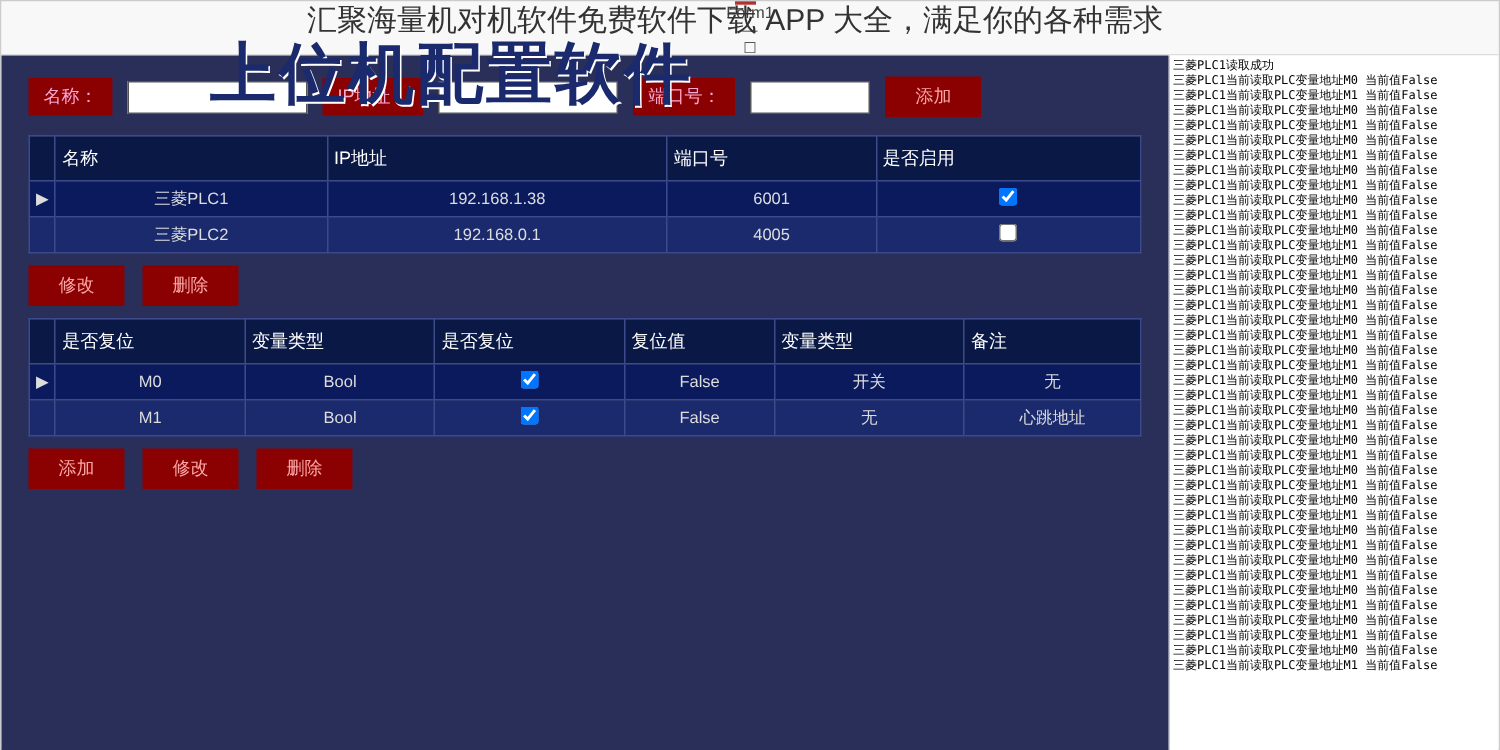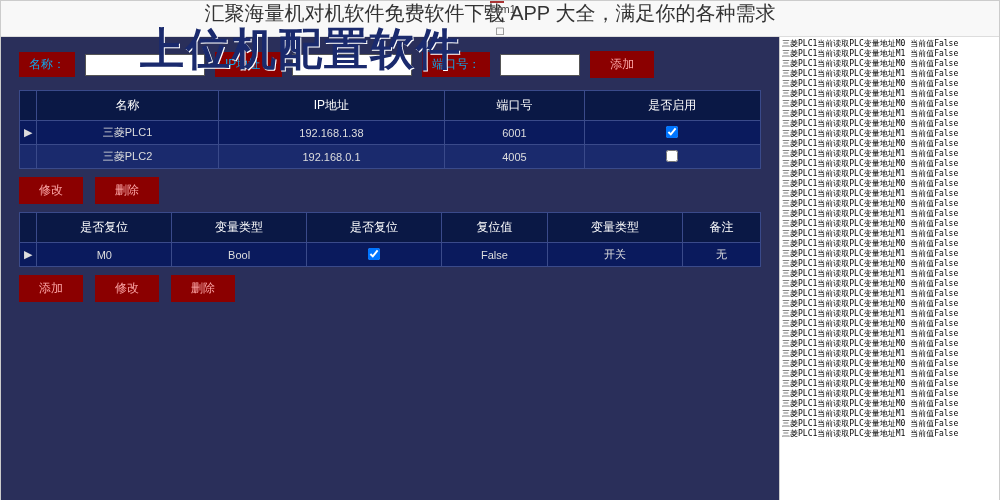--- a/index.html
+++ b/index.html
@@ -12,27 +12,27 @@
 .titlebar { height: 36px; background: #f8f8f8; border-bottom: 1px solid #ddd; display: flex; align-items: center; padding: 0 6px; font-size: 11px; color: #444; flex-direction: column; }
 .titlebar .app-icon { width: 14px; height: 14px; background: #d9534f; margin-right: 6px; border: 1px solid #a33; }
 .titlebar .spacer { flex: 1; }
 .win-btn { width: 36px; height: 22px; display: inline-flex; align-items: center; justify-content: center; font-size: 10px; color: #555; }
 
 .content { display: flex; height: calc(100% - 24px); }
 .main-panel { flex: 1; background: #2a2f5a; padding: 14px 18px; overflow: hidden; position: relative; }
 .log-panel { width: 220px; background: #fff; border-left: 1px solid #ccc; font-size: 8px; line-height: 10px; padding: 2px; overflow: hidden; font-family: SimSun, monospace; color: #000; }
 
 .form-row { display: flex; align-items: center; gap: 10px; margin-bottom: 12px; }
-.form-label { background: #8b0000; color: #0ea5e9; padding: 4px 10px; font-size: 12px; }
+.form-label { background: #8b0000; color: #f9a8d4; padding: 4px 10px; font-size: 12px; }
 .form-input { background: #fff; border: 1px solid #555; height: 22px; width: 120px; padding: 2px 4px; font-size: 12px; }
 .btn { background: #8b0000; color: #fca5a5; border: none; padding: 5px 20px; font-size: 12px; cursor: pointer; }
 .btn-row { display: flex; gap: 12px; justify-content: flex-start; margin: 8px 0; }
 
 .grid { width: 100%; border-collapse: collapse; margin-bottom: 4px; }
-.grid th { background: #0a1845; color: #fff; font-size: 12px; font-weight: normal; padding: 6px 4px; border: 1px solid #3a4a8a; text-align: center; }
+.grid th { background: #0a1845; color: #fff; font-size: 12px; font-weight: normal; padding: 6px 4px; border: 1px solid #3a4a8a; text-align: left; }
 .grid td { background: #1a2a6d; color: #ddd; font-size: 11px; padding: 4px; border: 1px solid #3a4a8a; text-align: center; }
 .grid tr.sel td { background: #0a1a5d; }
 .row-marker { width: 14px; color: #fff; }
 .chk { width: 12px; height: 12px; }
 
 .log-line { white-space: nowrap; }
 </style>
 </head>
 <body>
 
@@ -110,32 +110,42 @@
         <tbody id="g2body">
             <tr class="sel">
               <td class="row-marker">▶</td>
               <td>M0</td>
               <td>Bool</td>
               <td><input type="checkbox" class="chk" checked="" style=""></td>
               <td>False</td>
               <td>开关</td>
               <td>无</td>
             </tr>
+            <tr>
+              <td class="row-marker"></td>
+              <td>M1</td>
+              <td>Bool</td>
+              <td><input type="checkbox" class="chk" checked="" style=""></td>
+              <td>False</td>
+              <td>无</td>
+              <td>心跳地址</td>
+            </tr>
           </tbody>
       </table>
 
       <div class="btn-row">
         <button class="btn">添加</button>
         <button class="btn">修改</button>
         <button class="btn">删除</button>
       </div>
 
     </div>
 
     <div class="log-panel" id="logpanel">
+        <div class="log-line">三菱PLC1读取成功</div>
         <div class="log-line">三菱PLC1当前读取PLC变量地址M0 当前值False</div>
         <div class="log-line">三菱PLC1当前读取PLC变量地址M1 当前值False</div>
         <div class="log-line">三菱PLC1当前读取PLC变量地址M0 当前值False</div>
         <div class="log-line">三菱PLC1当前读取PLC变量地址M1 当前值False</div>
         <div class="log-line">三菱PLC1当前读取PLC变量地址M0 当前值False</div>
         <div class="log-line">三菱PLC1当前读取PLC变量地址M1 当前值False</div>
         <div class="log-line">三菱PLC1当前读取PLC变量地址M0 当前值False</div>
         <div class="log-line">三菱PLC1当前读取PLC变量地址M1 当前值False</div>
         <div class="log-line">三菱PLC1当前读取PLC变量地址M0 当前值False</div>
         <div class="log-line">三菱PLC1当前读取PLC变量地址M1 当前值False</div>

